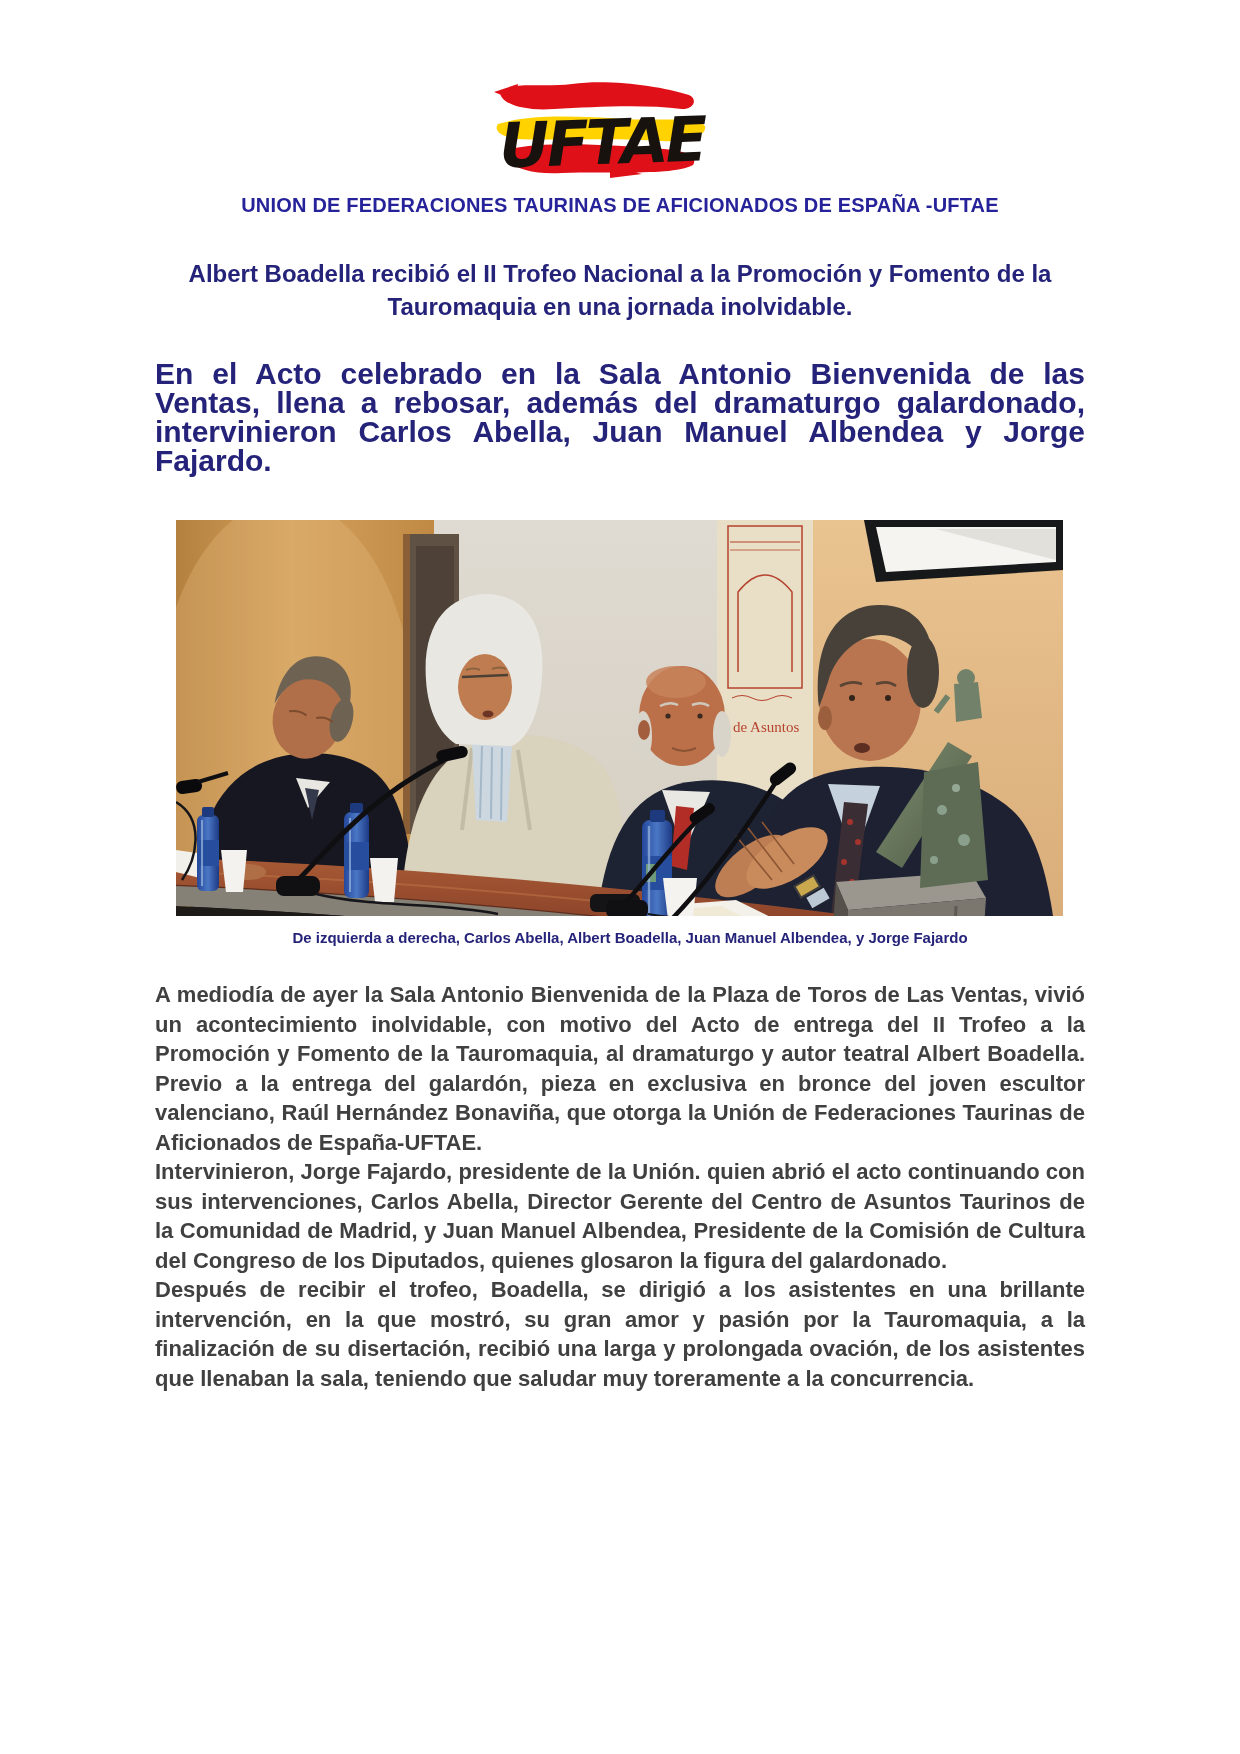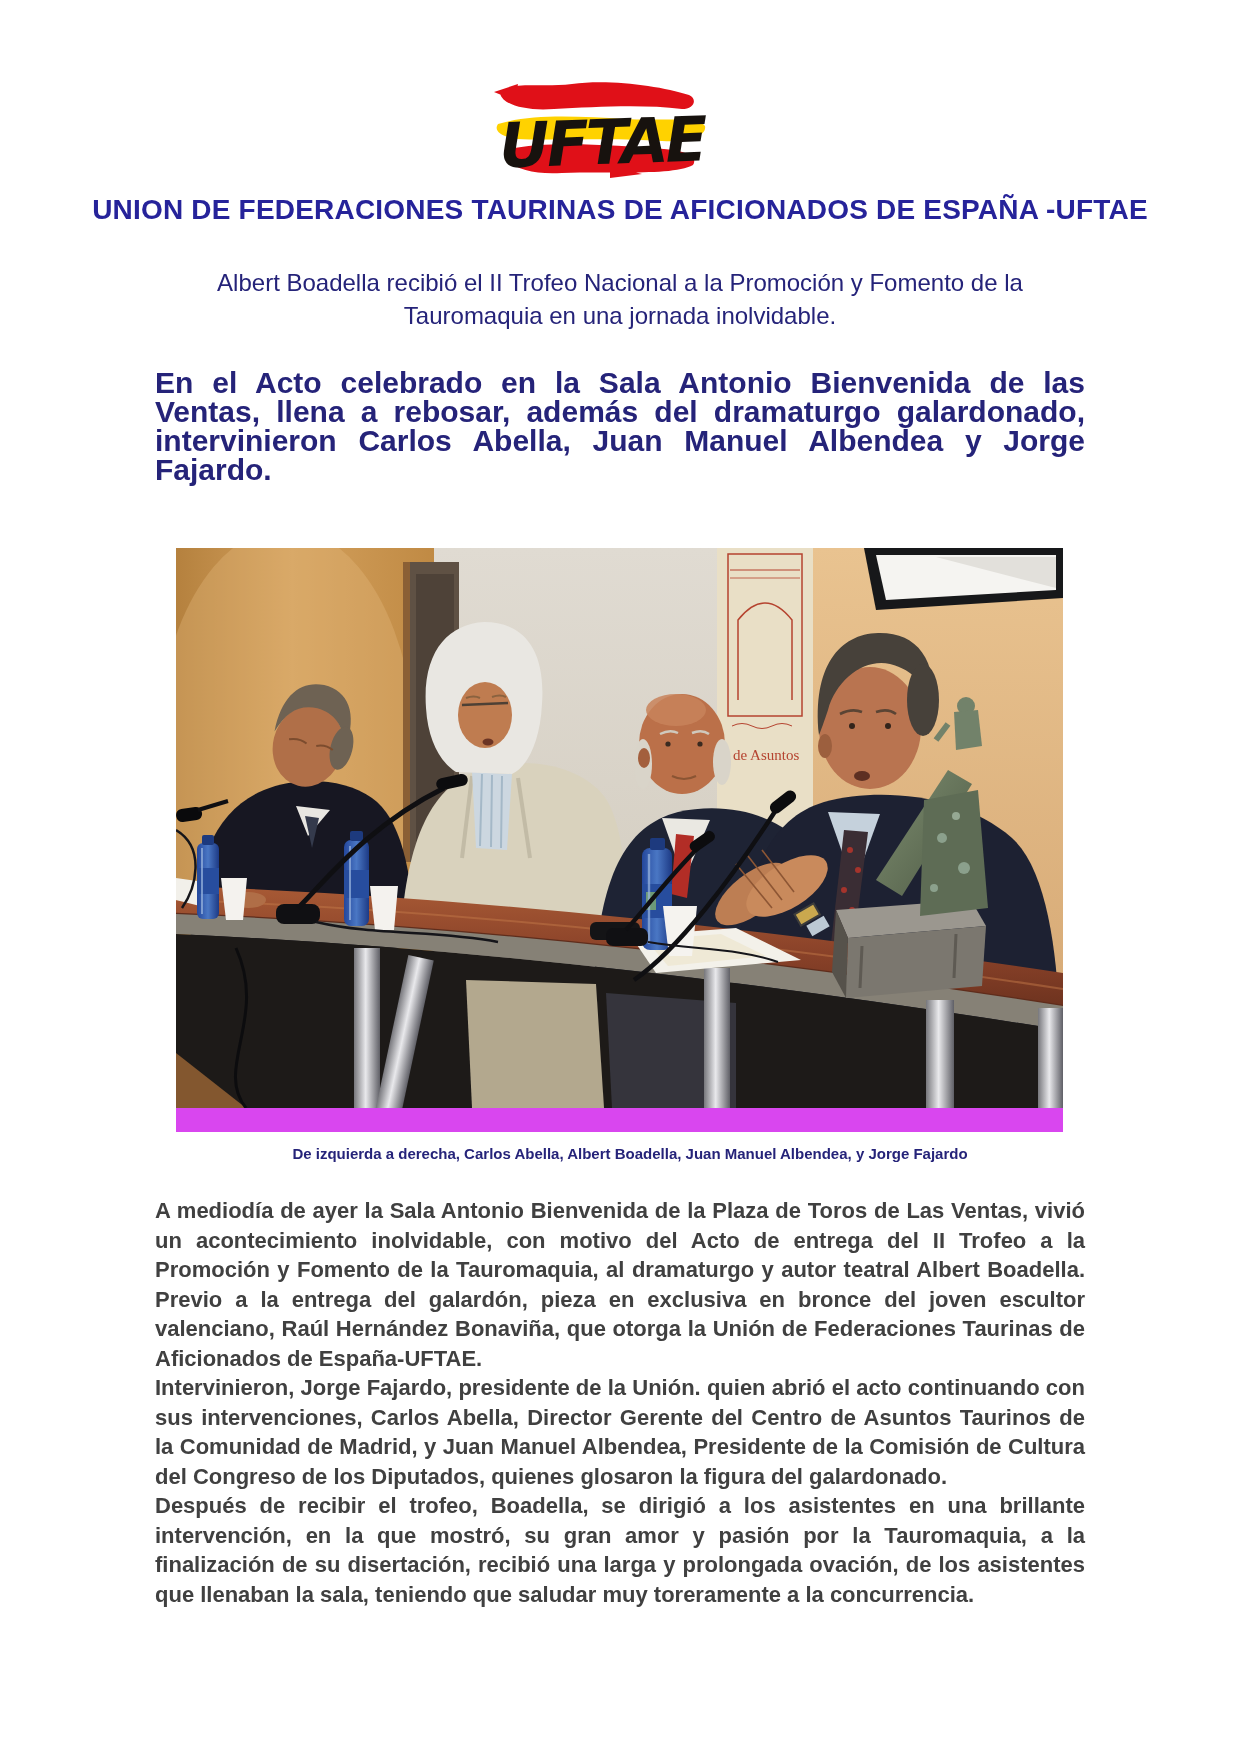--- a/index.html
+++ b/index.html
@@ -5,37 +5,37 @@
   * { margin:0; padding:0; box-sizing:border-box; }
   html,body { background:#ffffff; }
   .page {
     position:relative; width:1240px; height:1754px; margin:0 auto;
     background:#ffffff; overflow:hidden;
     font-family:"Liberation Sans", sans-serif;
   }
   .logo-wrap { width:220px; height:114px; margin:70px auto 0 auto; margin-left:492px; }
   .org-title {
     margin-top:10px; text-align:center;
-    font-size:28px; font-weight:bold; letter-spacing:0.2px;
+    font-size:20px; font-weight:bold; letter-spacing:0.2px;
     color:#26239a;
   }
   .headline {
     width:940px; margin:40px auto 0 auto; text-align:center;
-    font-size:24px; line-height:33px; font-weight:normal;
+    font-size:24px; line-height:33px; font-weight:bold;
     color:#252379;
   }
   .lead {
     width:930px; margin:36px 0 0 155px; text-align:justify;
     font-size:30px; line-height:29px; font-weight:bold;
     color:#252379;
   }
   figure { margin:0; }
   .photo {
-    width:887px; height:584px; margin:64px 0 0 176px;
-    position:relative; overflow:hidden; background:#d946ef;
+    width:887px; height:396px; margin:45px 0 0 176px;
+    position:relative; overflow:hidden; background:#fca5a5;
   }
   .photo svg { display:block; width:887px; height:560px; }
   .caption {
     margin-top:13px; text-align:center;
     font-size:15px; font-weight:bold; color:#252379;padding-left:20px;
   }
   .body-text {
     width:930px; margin:34px 0 0 155px;
     font-size:22px; line-height:29.5px; font-weight:bold;
     color:#404040; text-align:justify;

